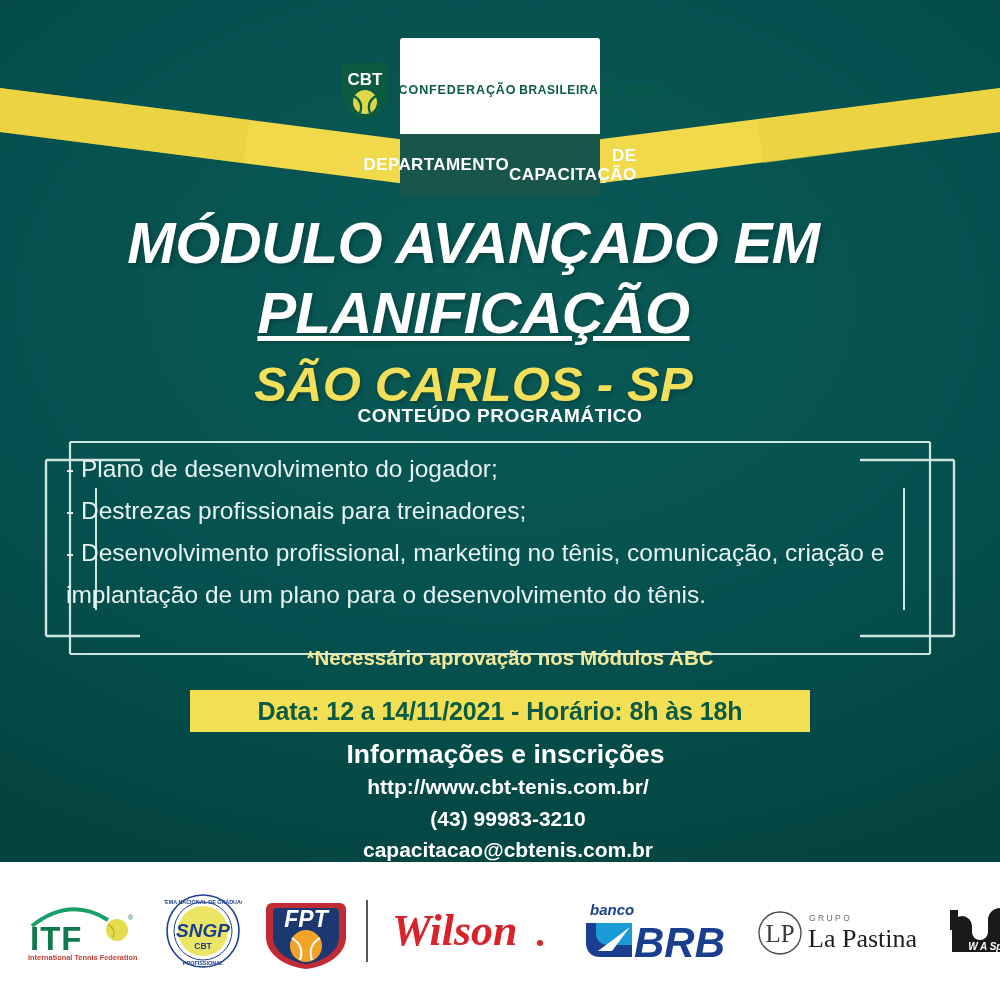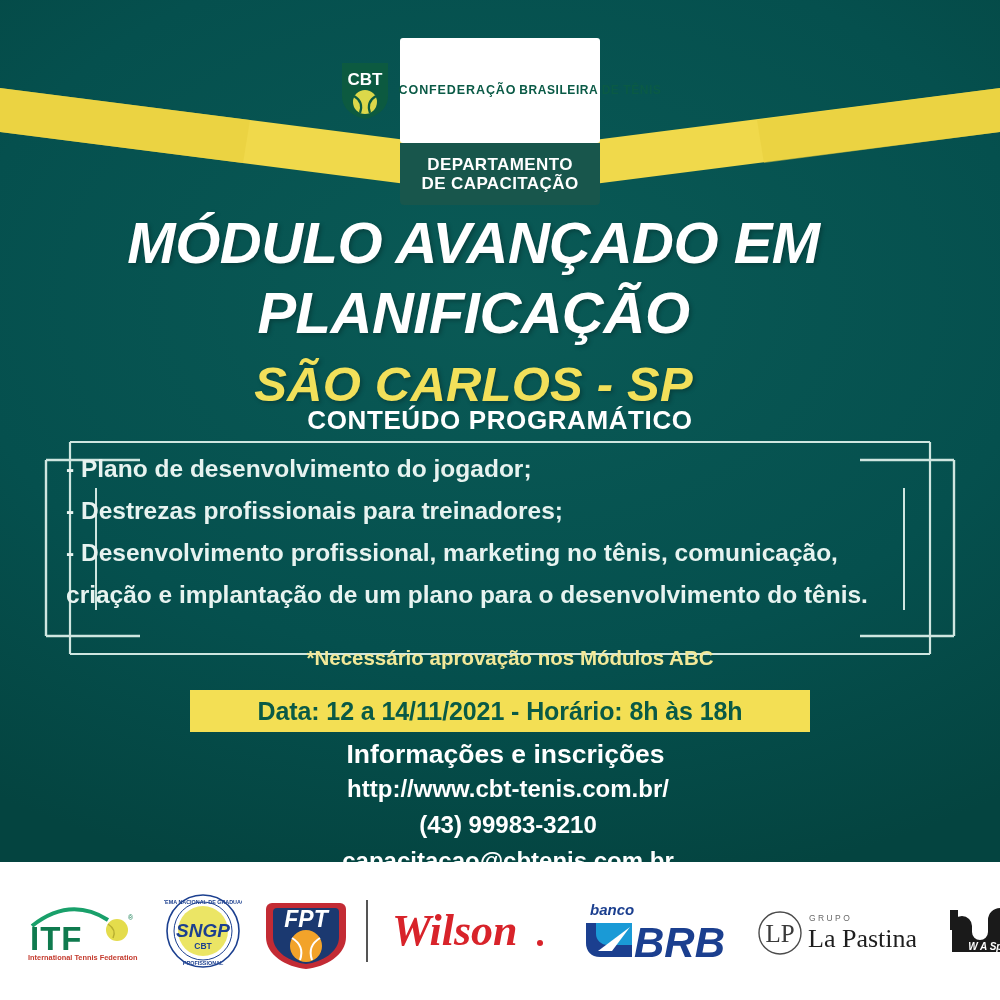--- a/index.html
+++ b/index.html
@@ -39,26 +39,27 @@
     font-size:12.5px; font-weight:bold; letter-spacing:0.9px;
     color:#0a5a46; line-height:1; white-space:nowrap;
   }
   .cbt-l2 {
     font-size:12px; font-weight:bold; letter-spacing:0.55px;
     color:#0a5a46; line-height:1; white-space:nowrap;
   }
 
   .dept-box {
     position:absolute; left:50%; transform:translateX(-50%);
-    top:143px; width:200px; height:62px;
+    top:134px; width:200px; height:62px;
     background:#18564c;
     z-index:4;
-    display:flex; flex-direction:column;
+    display:flex; flex-direction:row;
     align-items:center; justify-content:center;
     border-radius:0 0 4px 4px;
+    text-align:right;
   }
   .dept-l1 {
     color:#fff; font-size:17px; font-weight:bold;
     letter-spacing:0.4px; line-height:1.12;
   }
   .dept-l2 {
     color:#fff; font-size:17px; font-weight:bold;
     letter-spacing:0.4px; line-height:1.12;
   }
 
@@ -66,47 +67,47 @@
   .titles { position:absolute; left:0; top:214px; width:947px; text-align:center; z-index:5; }
   .t-main {
     color:#ffffff;
     font-size:58px;
     font-weight:bold;
     font-style:italic;
     letter-spacing:-0.5px;
     line-height:1.0;
     text-shadow:2px 2px 4px rgba(0,0,0,.25);
   }
-  .t-main .l2 { display:block; margin-top:12px; }
+  .t-main .l2 { display:block; margin-top:12px;text-decoration:underline; }
   .t-city {
     margin-top:14px;
     color:#f2e05a;
     font-size:49px;
     font-weight:bold;
     font-style:italic;
     letter-spacing:0.2px;
     text-shadow:2px 2px 4px rgba(0,0,0,.25);
   }
 
   
   .prog-head {
     position:absolute; left:0; top:405px; width:1000px;
     text-align:center; z-index:6;
-    color:#ffffff; font-size:26px; font-weight:bold; letter-spacing:0.6px;
+    color:#ffffff; font-size:19px; font-weight:bold; letter-spacing:0.6px;
   }
 
   .frame { position:absolute; left:44px; top:424px; width:912px; height:248px; z-index:3; }
   .frame svg { display:block; }
 
   .prog-list {
     position:absolute; left:66px; top:448px; width:860px; z-index:6;
     color:#e7f3f0;
     font-size:24.5px;
     line-height:42px;
-    font-weight:700;
+    font-weight:400;
   }
   .prog-list .li { white-space:normal; }
 
   .note {
     position:absolute; left:0; top:646px; width:1000px;
     text-align:center; z-index:6;
     color:#f2e898; font-size:20.5px; font-weight:bold;padding-left:20px;
   }
 
   
@@ -117,21 +118,21 @@
     z-index:6;
     display:flex; align-items:center; justify-content:center;
   }
   .date-banner span {
     color:#0a5a46; font-size:25px; font-weight:bold; letter-spacing:-0.1px;
   }
 
   
   .info { position:absolute; left:0; top:738px; width:1000px; text-align:center; z-index:6; }
   .info-head { color:#ffffff; font-size:26.5px; font-weight:bold; line-height:1.25;padding-left:11px; }
-  .info-line { color:#ffffff; font-size:24px; font-weight:bold; line-height:1.5;padding-left:16px; }
+  .info-line { color:#ffffff; font-size:21px; font-weight:bold; line-height:1.5;padding-left:16px; }
 
   
   .footer {
     position:absolute; left:0; top:862px; width:1000px; height:138px;
     background:#ffffff; z-index:7;
     display:flex; align-items:center;
   }
   .footer-inner {
     display:flex; align-items:center; width:100%;
     padding:0 24px; gap:0;

